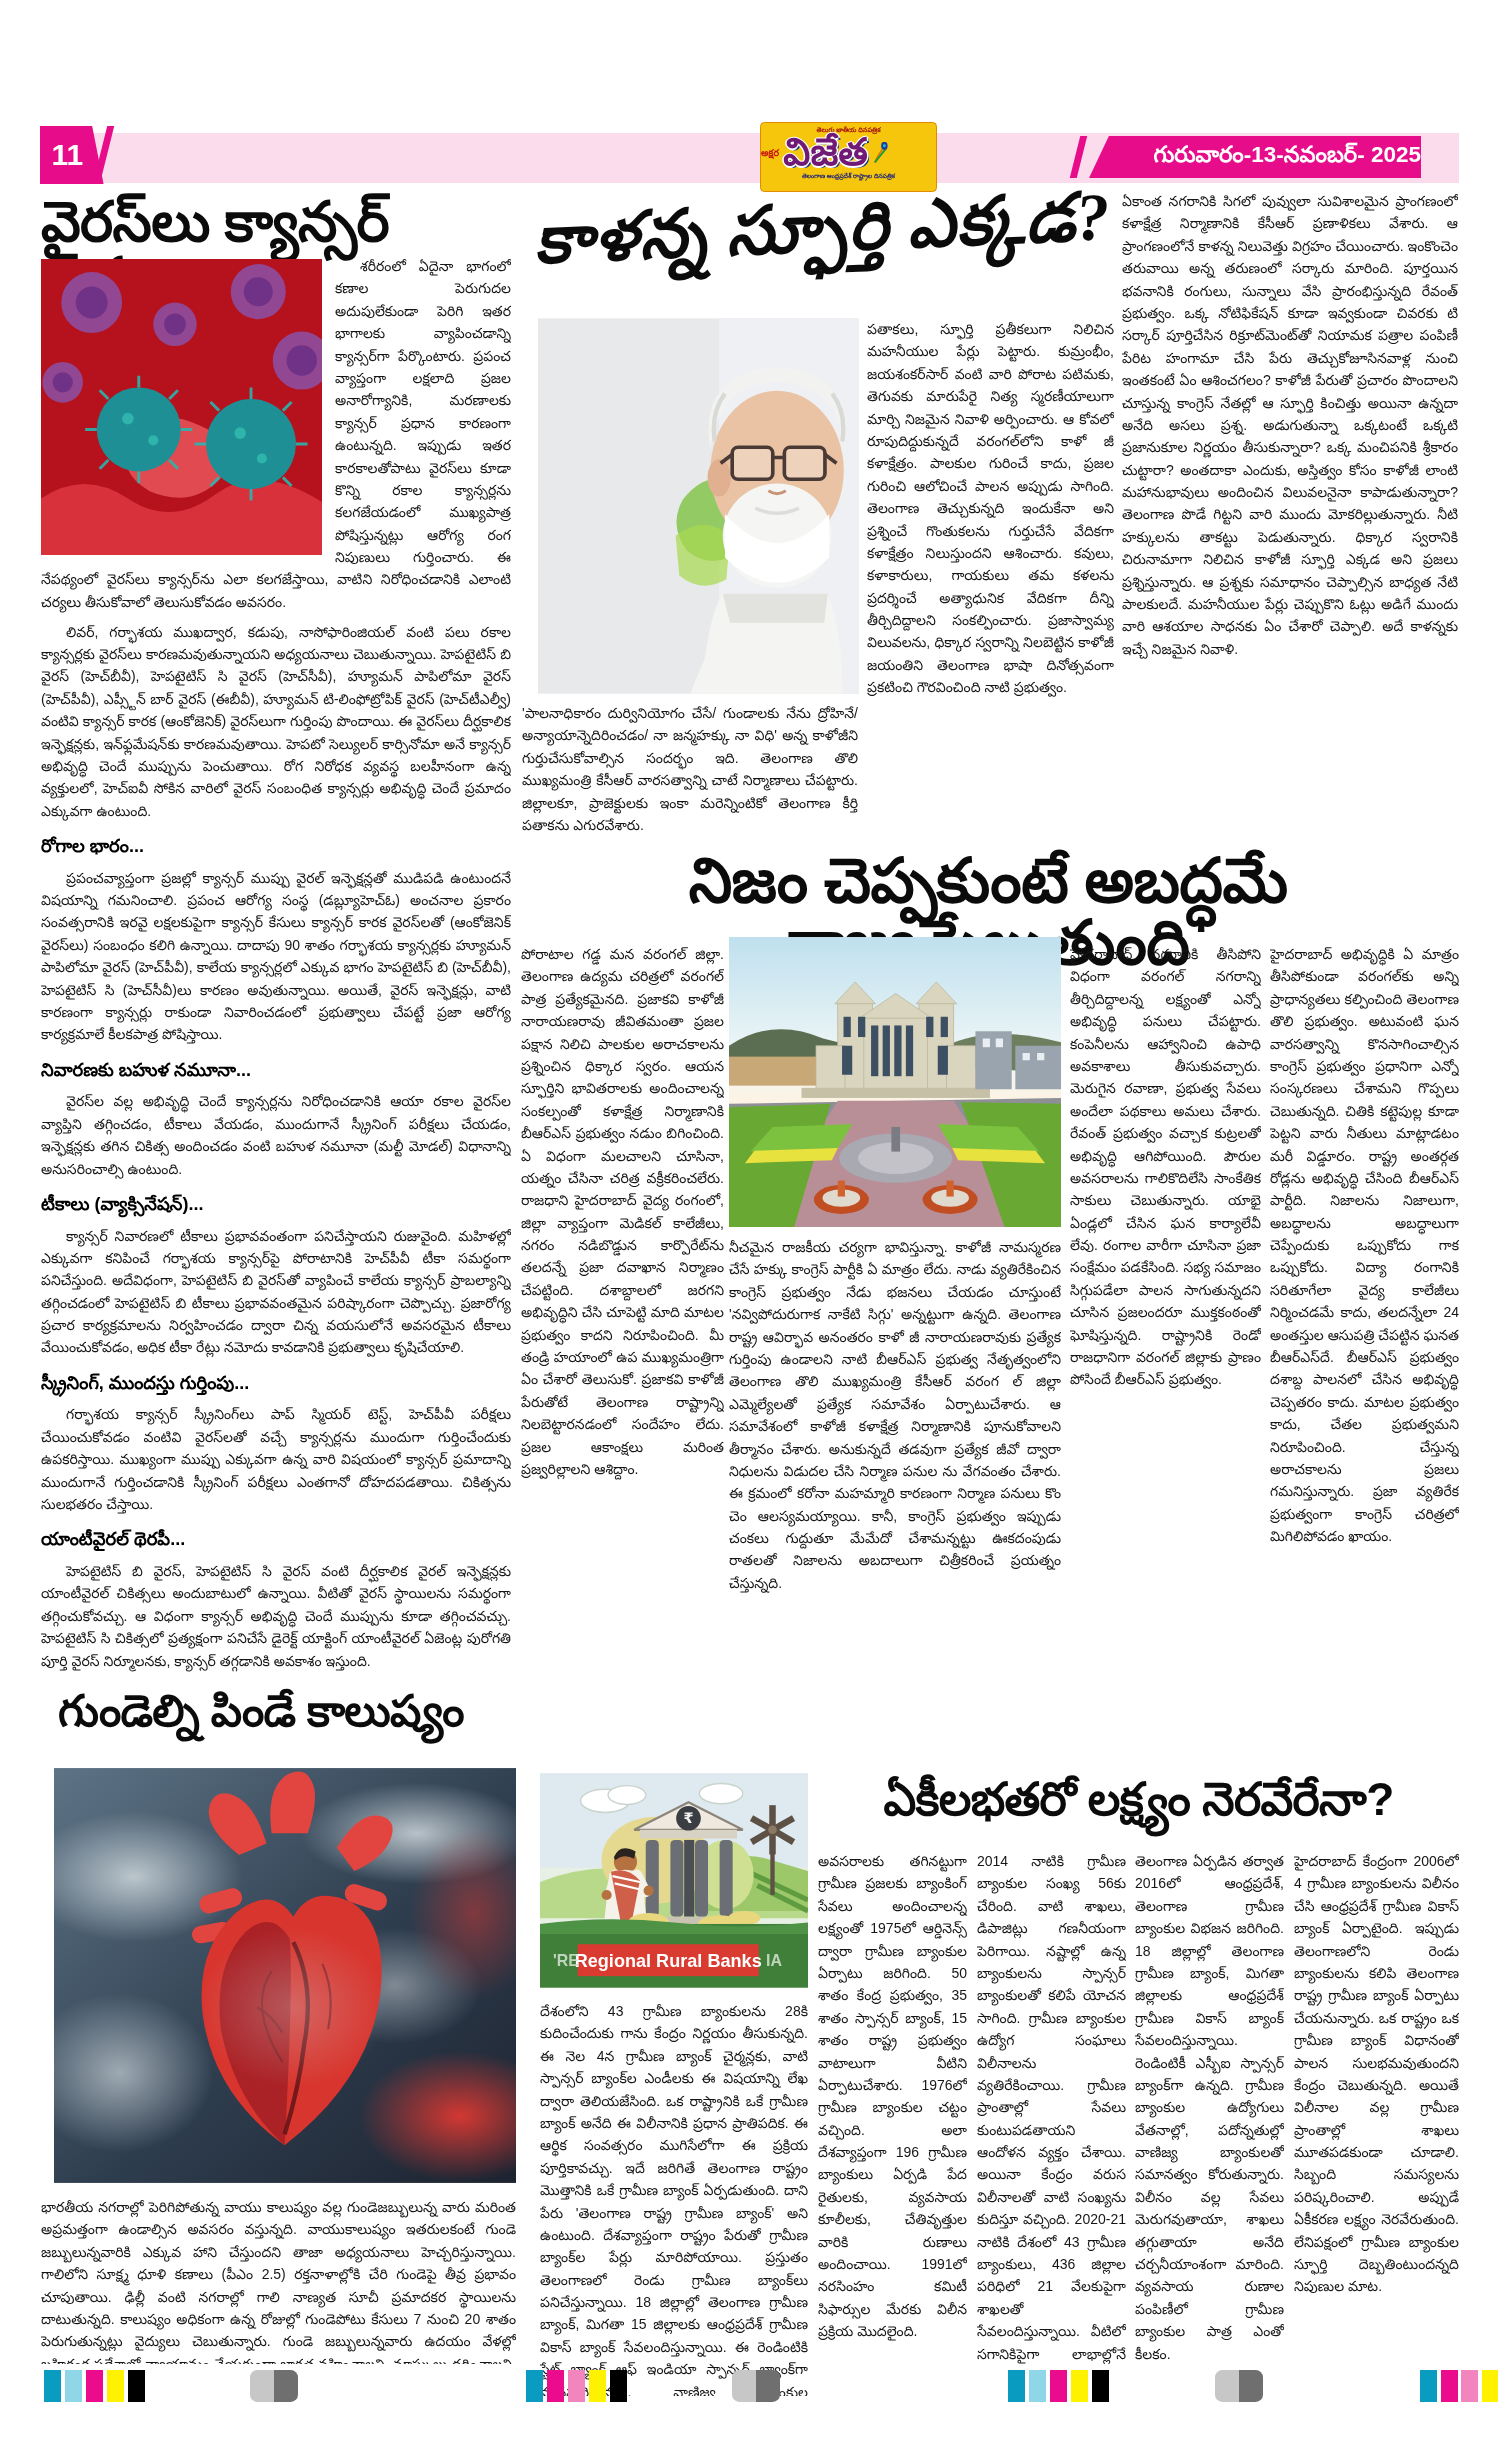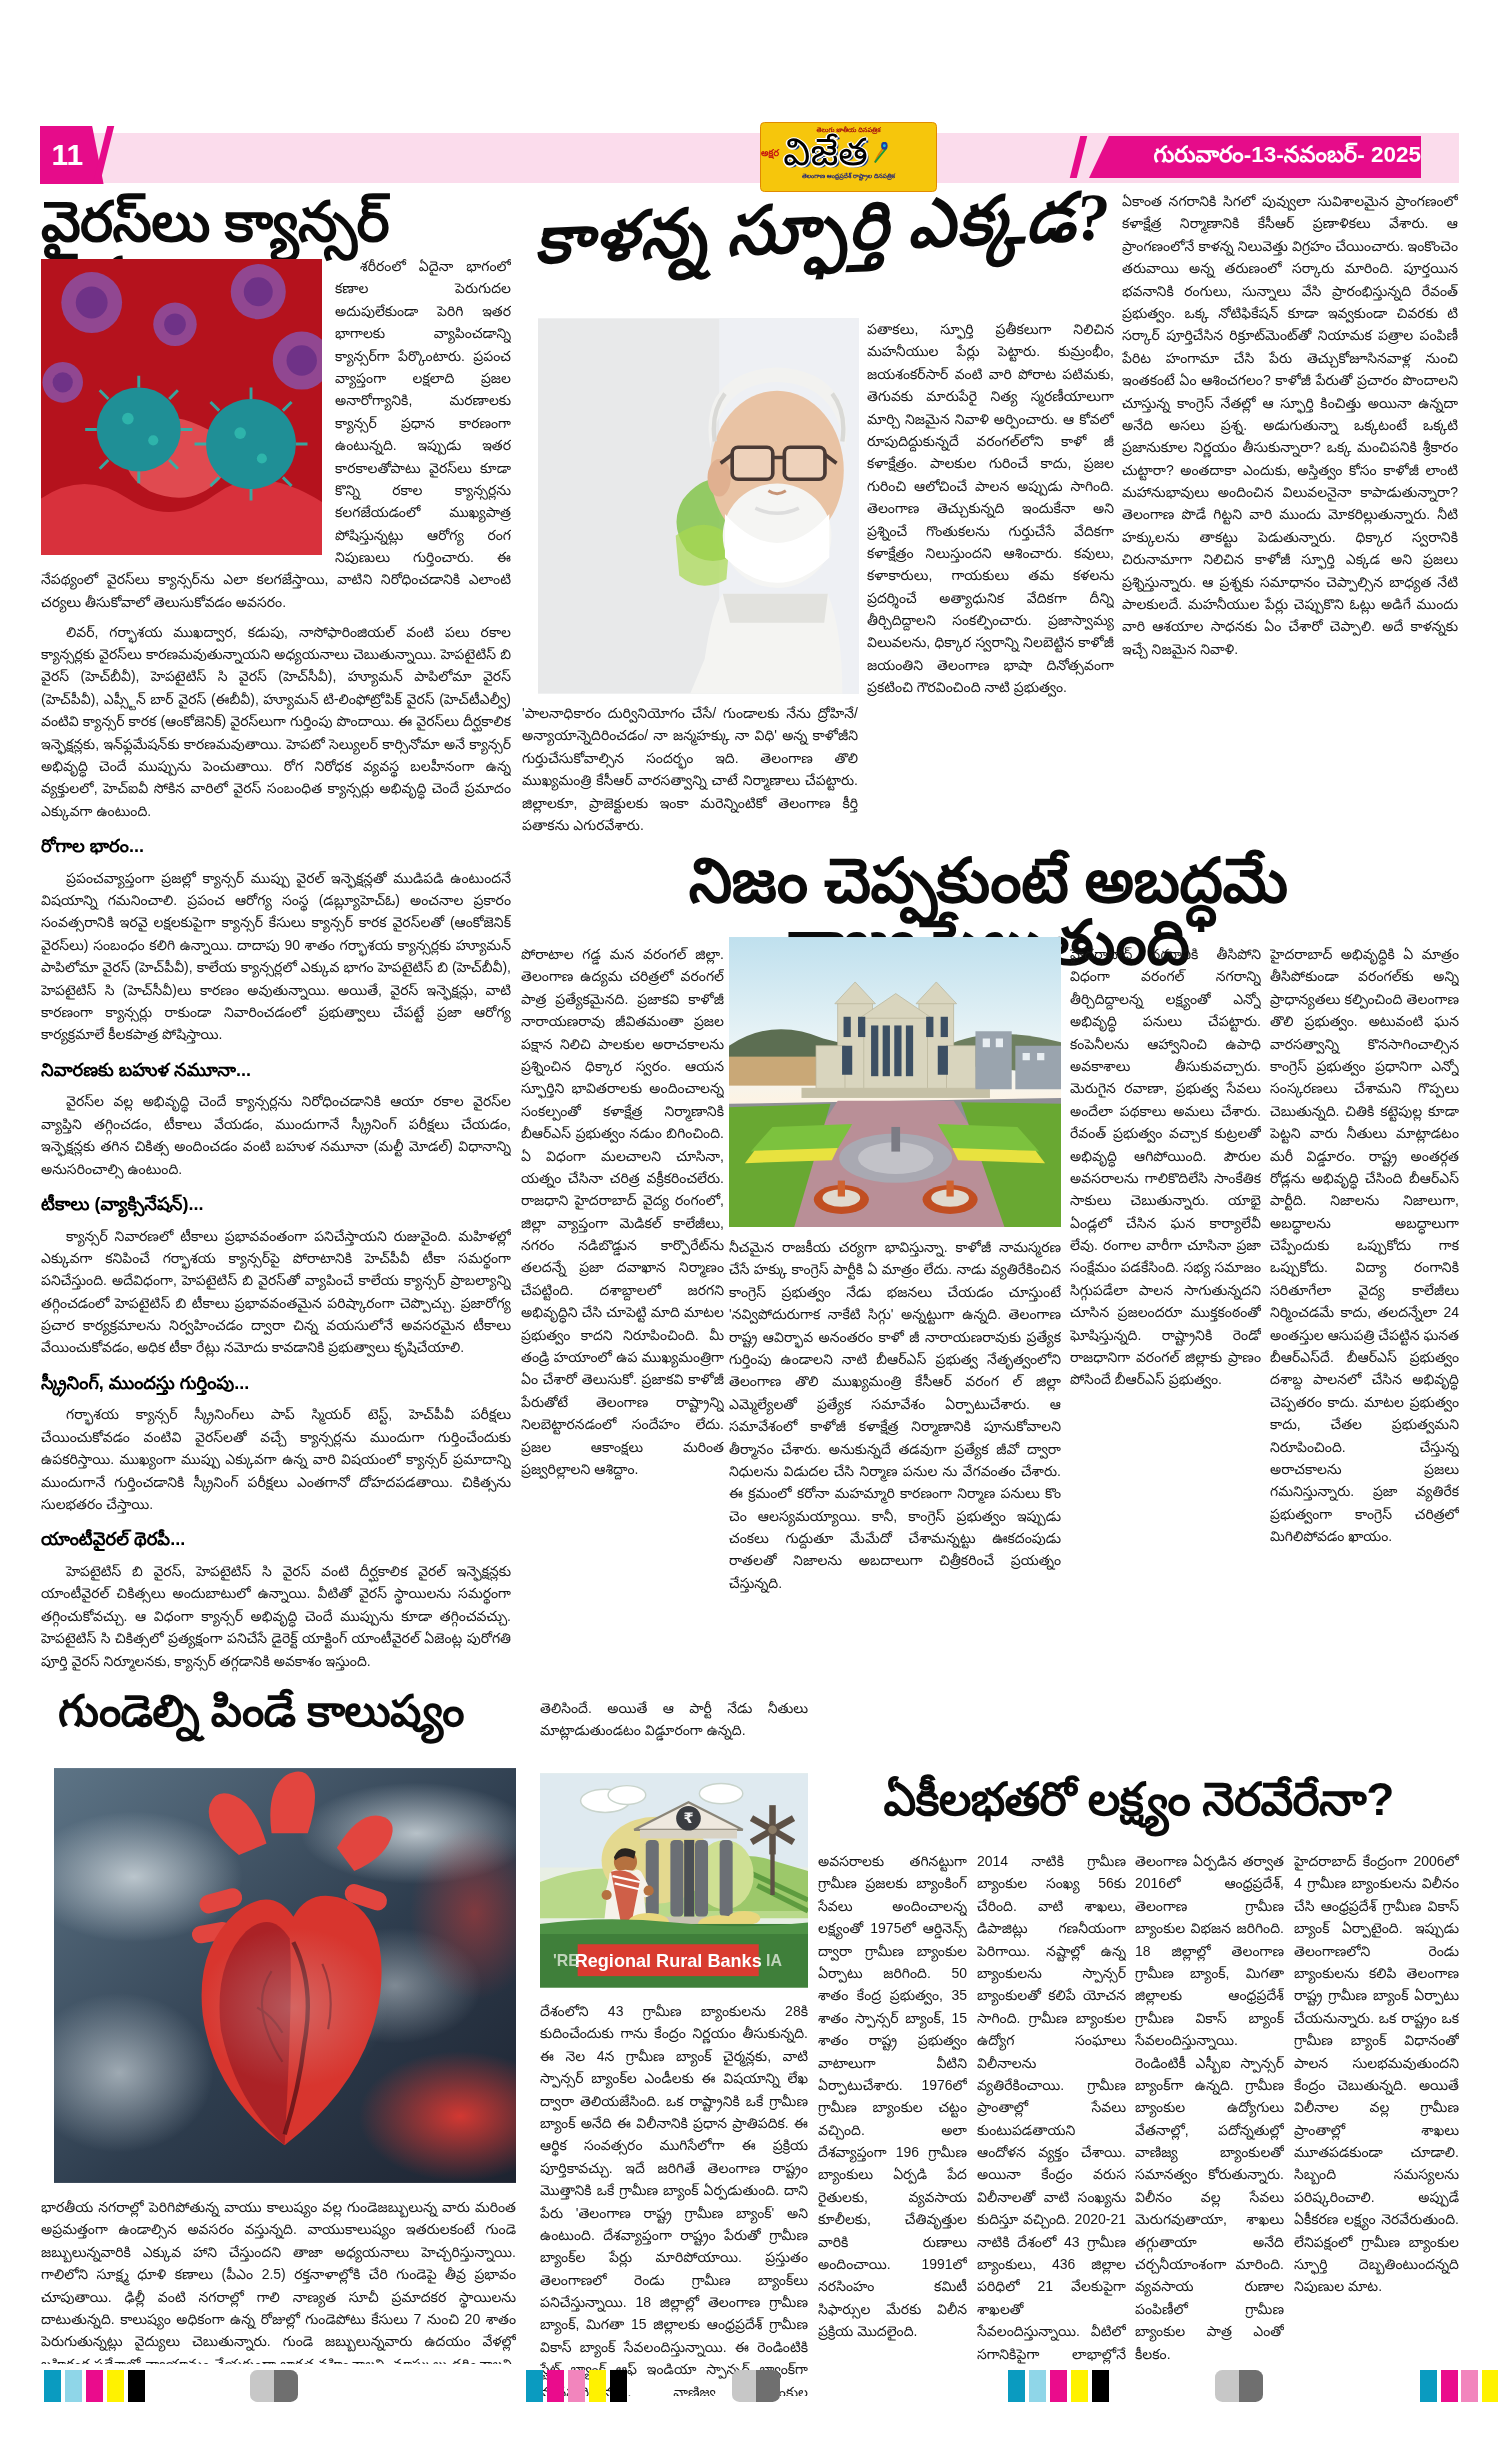--- a/index.html
+++ b/index.html
@@ -10,21 +10,21 @@
   .hdr-strip{background:#fbdcec;}
   .pg-box{background:#e60c8a;clip-path:polygon(0 0,82% 0,100% 100%,0 100%);
           color:#fff;font-weight:bold;font-size:30px;display:flex;align-items:center;padding-left:11.6px;}
   .pg-slash{background:#e60c8a;transform:skewX(-14deg);}
   .date-box{background:#e60c8a;clip-path:polygon(6% 0,100% 0,100% 100%,0 100%);
             color:#fff;font-weight:bold;font-size:22.5px;display:flex;align-items:center;justify-content:flex-end;}
   .date-slash{background:#e60c8a;transform:skewX(-14deg);}
   .masthead{background:#f6c60c;border:1.5px solid #e08a00;border-radius:4.4px;text-align:center;overflow:hidden;}
   .mh-top{color:#a50f0f;font-size:6.5px;font-weight:bold;line-height:1.15;margin-top:2.9px;}
   .mh-accent{color:#c51111;font-size:9.4px;font-weight:bold;line-height:1;}
-  .mh-title{color:#000000;font-size:38px;font-weight:normal;line-height:1.02;
+  .mh-title{color:#701a75;font-size:38px;font-weight:bold;line-height:1.02;
             text-shadow:-1.5px 0 #fff,1.5px 0 #fff,0 -1.5px #fff,0 1.5px #fff,2.2px 2.2px 0 #123a8f;}
   .mh-bottom{color:#20247a;font-size:6.2px;font-weight:bold;line-height:1.2;}
   
   .hl{font-weight:bold;color:#0b0b0b;letter-spacing:-0.7px;}
   .hl-virus{font-size:56px;line-height:1.0;}
   .hl-kalanna{font-size:67px;line-height:1.0;font-style:italic;transform:rotate(-2.4deg);transform-origin:left top;
               font-family:"Liberation Serif","DejaVu Serif",serif;letter-spacing:1.5px;}
   .hl-nijam{font-size:62px;line-height:1.0;text-align:center;}
   .hl-heart{font-size:44px;line-height:1.0;}
   .hl-merge{font-size:46px;line-height:1.0;text-align:center;}
@@ -217,21 +217,20 @@
     <ellipse cx="305" cy="362" rx="38" ry="20" fill="#c14e22"></ellipse>
     <ellipse cx="155" cy="360" rx="26" ry="12" fill="#e0d9ce"></ellipse>
     <ellipse cx="305" cy="360" rx="26" ry="12" fill="#e0d9ce"></ellipse>
     <rect x="150" y="336" width="10" height="22" fill="#d0622e"></rect>
       <rect x="300" y="336" width="10" height="22" fill="#d0622e"></rect>
   </svg>
 
   <div class="abs col" style="left:729px;top:1236px;width:332px;height:454px;">నీచమైన రాజకీయ చర్యగా భావిస్తున్నా. కాళోజీ నామస్మరణ చేసే హక్కు కాంగ్రెస్ పార్టీకి ఏ మాత్రం లేదు. నాడు వ్యతిరేకించిన కాంగ్రెస్ ప్రభుత్వం నేడు భజనలు చేయడం చూస్తుంటే 'నవ్విపోదురుగాక నాకేటి సిగ్గు' అన్నట్టుగా ఉన్నది. తెలంగాణ రాష్ట్ర ఆవిర్భావ అనంతరం కాళో జీ నారాయణరావుకు ప్రత్యేక గుర్తింపు ఉండాలని నాటి బీఆర్ఎస్ ప్రభుత్వ నేతృత్వంలోని తెలంగాణ తొలి ముఖ్యమంత్రి కేసీఆర్ వరంగ ల్ జిల్లా ఎమ్మెల్యేలతో ప్రత్యేక సమావేశం ఏర్పాటుచేశారు. ఆ సమావేశంలో కాళోజీ కళాక్షేత్ర నిర్మాణానికి పూనుకోవాలని తీర్మానం చేశారు. అనుకున్నదే తడవుగా ప్రత్యేక జీవో ద్వారా నిధులను విడుదల చేసి నిర్మాణ పనుల ను వేగవంతం చేశారు. ఈ క్రమంలో కరోనా మహమ్మారి కారణంగా నిర్మాణ పనులు కొం చెం ఆలస్యమయ్యాయి. కానీ, కాంగ్రెస్ ప్రభుత్వం ఇప్పుడు చంకలు గుద్దుతూ మేమేదో చేశామన్నట్టు ఊకదంపుడు రాతలతో నిజాలను అబదాలుగా చిత్రీకరించే ప్రయత్నం చేస్తున్నది.</div>
   <div class="abs col" style="left:1070px;top:943px;width:191px;height:819px;">హైదరాబాద్ నగరానికి తీసిపోని విధంగా వరంగల్ నగరాన్ని తీర్చిదిద్దాలన్న లక్ష్యంతో ఎన్నో అభివృద్ధి పనులు చేపట్టారు. కంపెనీలను ఆహ్వానించి ఉపాధి అవకాశాలు తీసుకువచ్చారు. మెరుగైన రవాణా, ప్రభుత్వ సేవలు అందేలా పథకాలు అమలు చేశారు. రేవంత్ ప్రభుత్వం వచ్చాక కుట్రలతో అభివృద్ధి ఆగిపోయింది. పౌరుల అవసరాలను గాలికొదిలేసి సాంకేతిక సాకులు చెబుతున్నారు. యాభై ఏండ్లలో చేసిన ఘన కార్యాలేవీ లేవు. రంగాల వారీగా చూసినా ప్రజా సంక్షేమం పడకేసింది. సభ్య సమాజం సిగ్గుపడేలా పాలన సాగుతున్నదని చూసిన ప్రజలందరూ ముక్తకంఠంతో ఘోషిస్తున్నది. రాష్ట్రానికి రెండో రాజధానిగా వరంగల్ జిల్లాకు ప్రాణం పోసిందే బీఆర్ఎస్ ప్రభుత్వం.</div>
   <div class="abs col" style="left:1270px;top:943px;width:189px;height:819px;">హైదరాబాద్ అభివృద్ధికి ఏ మాత్రం తీసిపోకుండా వరంగల్‌కు అన్ని ప్రాధాన్యతలు కల్పించింది తెలంగాణ తొలి ప్రభుత్వం. అటువంటి ఘన వారసత్వాన్ని కొనసాగించాల్సిన కాంగ్రెస్ ప్రభుత్వం ప్రధానిగా ఎన్నో సంస్కరణలు చేశామని గొప్పలు చెబుతున్నది. చితికి కట్టెపుల్ల కూడా పెట్టని వారు నీతులు మాట్లాడటం మరీ విడ్డూరం. రాష్ట్ర అంతర్గత రోడ్లను అభివృద్ధి చేసింది బీఆర్ఎస్ పార్టీది. నిజాలను నిజాలుగా, అబద్ధాలను అబద్ధాలుగా చెప్పేందుకు ఒప్పుకోదు గాక ఒప్పుకోదు. విద్యా రంగానికి సరితూగేలా వైద్య కాలేజీలు నిర్మించడమే కాదు, తలదన్నేలా 24 అంతస్తుల ఆసుపత్రి చేపట్టిన ఘనత బీఆర్ఎస్‌దే. బీఆర్ఎస్ ప్రభుత్వం దశాబ్ద పాలనలో చేసిన అభివృద్ధి చెప్పతరం కాదు. మాటల ప్రభుత్వం కాదు, చేతల ప్రభుత్వమని నిరూపించింది. చేస్తున్న అరాచకాలను ప్రజలు గమనిస్తున్నారు. ప్రజా వ్యతిరేక ప్రభుత్వంగా కాంగ్రెస్ చరిత్రలో మిగిలిపోవడం ఖాయం.</div>
-  <div class="abs col" style="left:540px;top:1697px;width:268px;height:65px;">తెలిసిందే. అయితే ఆ పార్టీ నేడు నీతులు మాట్లాడుతుండటం విడ్డూరంగా ఉన్నది.</div>
 
   <div class="abs hl hl-heart" style="left:58px;top:1689px;width:467px;height:55px;">గుండెల్ని పిండే కాలుష్యం</div>
 
   <svg class="abs photo" style="left:54px;top:1768px;" width="462" height="415" viewBox="0 0 637 572">
     <defs>
       <linearGradient id="hbg" x1="0" y1="0" x2="1" y2="1">
         <stop offset="0" stop-color="#5d7486"></stop>
           <stop offset="0.55" stop-color="#2e3d4e"></stop>
           <stop offset="1" stop-color="#1d2330"></stop>
       </linearGradient>

